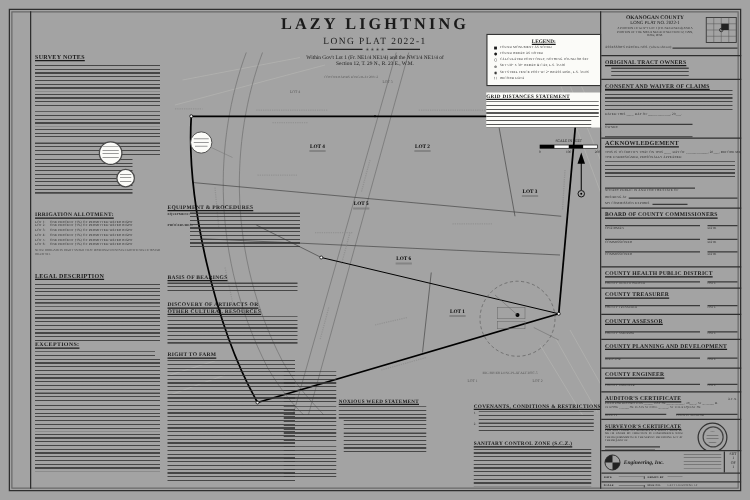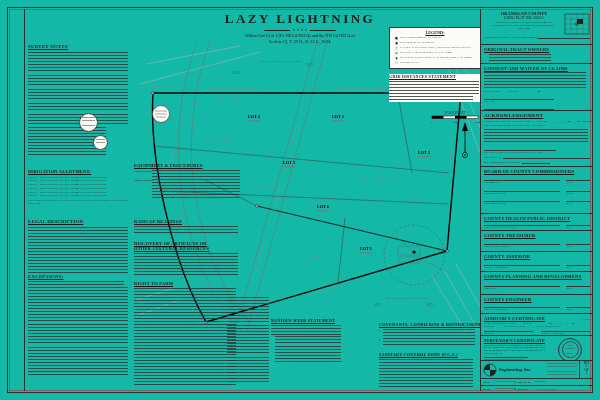--- a/index.html
+++ b/index.html
@@ -1,16 +1,16 @@
 <!DOCTYPE html>
 <html><head>
 <meta charset="utf-8">
 <style>
   html,body{margin:0;padding:0;background:#e8e8e6;}
-  .sheet{position:relative;width:600px;height:400px;background:#14b8a6;font-family:"Liberation Serif",serif;color:#1a1a1a;overflow:hidden;}
+  .sheet{position:relative;width:600px;height:400px;background:#a3a3a3;font-family:"Liberation Serif",serif;color:#1a1a1a;overflow:hidden;}
   .abs{position:absolute;}
   .frame{position:absolute;inset:7px;border:1px solid #2e2e2e;pointer-events:none;}
   .frame-inner{position:absolute;inset:9px;border:0.5px solid #6a6a6a;pointer-events:none;}
   .margin-line{position:absolute;left:24px;top:9px;bottom:9px;width:0;border-left:1px solid #2e2e2e;}
   .hdr{font-weight:700;text-decoration:underline;white-space:nowrap;letter-spacing:.25px;}
   .tx{background-image:repeating-linear-gradient(to bottom,rgba(50,50,50,.82) 0,rgba(50,50,50,.82) .9px,transparent .9px,transparent 3px);}
   .txl{background-image:repeating-linear-gradient(to bottom,rgba(90,90,90,.6) 0,rgba(90,90,90,.6) .8px,transparent .8px,transparent 2.8px);}
   .lbl{font-size:2.6px;white-space:nowrap;color:#222;letter-spacing:.15px;}
   .line{border-bottom:.8px solid #3a3a3a;height:4px;}
   .row{display:flex;}
@@ -135,20 +135,21 @@
         <rect x="331.5" y="120" width="13" height="1.6"></rect>
       <rect x="282.5" y="166" width="13" height="1.6"></rect>
         <rect x="316.5" y="210" width="13" height="1.6"></rect>
       <rect x="359.5" y="252" width="13" height="1.6"></rect>
         <rect x="417.5" y="156" width="13" height="1.6"></rect>
     </g>
   </svg>
 
   <div class="abs" style="left:160px;top:11px;width:280px;text-align:center;z-index:2;">
     <div style="font-size:13px;font-weight:700;letter-spacing:2.5px;">LAZY LIGHTNING</div>
+    <div style="font-size:7.5px;letter-spacing:1.2px;margin-top:.5px;">LONG PLAT 2022-1</div>
     <div class="row" style="justify-content:center;align-items:center;gap:2px;margin-top:1px;">
       <div style="width:26px;border-top:1.4px solid #222;"></div>
       <div style="font-size:3.5px;font-family:'DejaVu Sans',sans-serif;">✳ ✳ ✳ ✳</div>
       <div style="width:26px;border-top:1.4px solid #222;"></div>
     </div>
     <div style="font-size:4.3px;line-height:5.5px;margin-top:1px;">Within Gov't Lot 1 (Fr. NE1/4 NE1/4) and the NW1/4 NE1/4 of</div>
     <div style="font-size:4.3px;line-height:5.5px;">Section 12, T. 29 N., R. 23 E., W.M.</div>
   </div>
 
   <div class="abs whitebg" style="left:389px;top:27px;width:92px;height:42px;border:1px solid #333;box-sizing:border-box;padding:1.5px 3px;z-index:3;">

